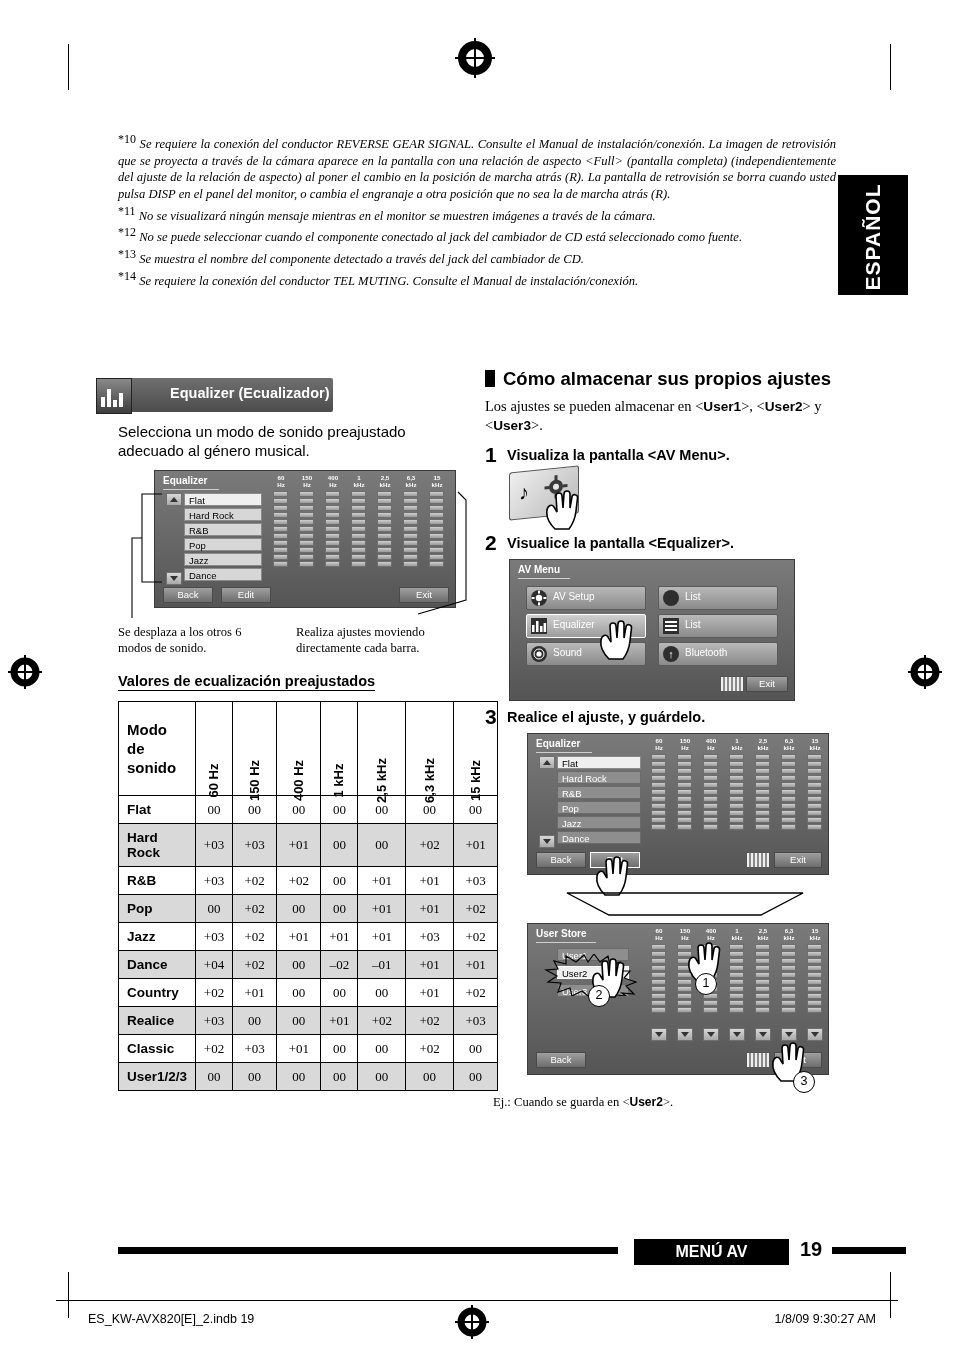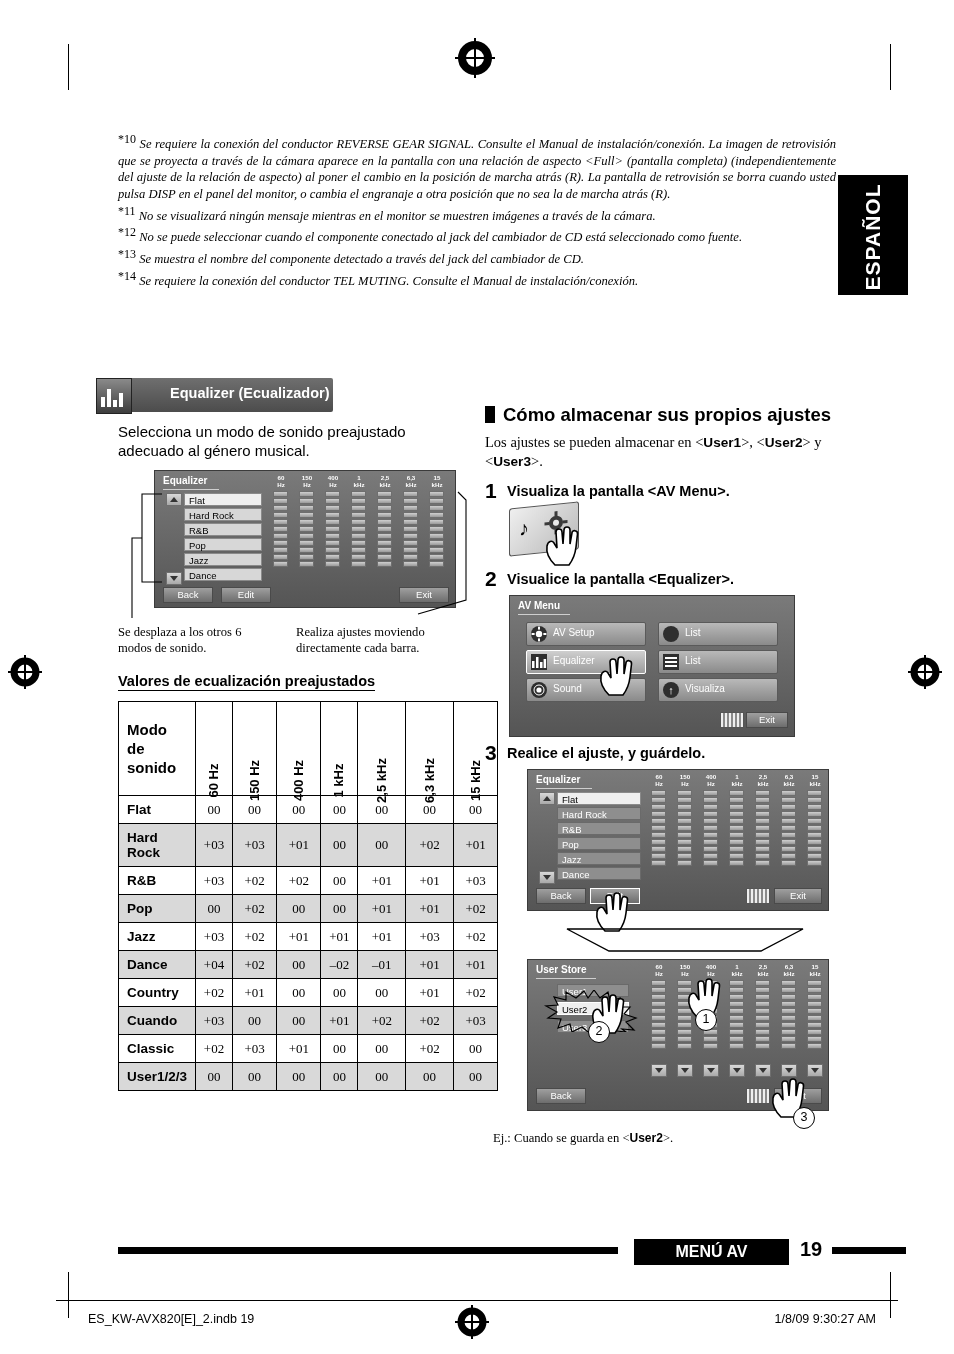--- a/index.html
+++ b/index.html
@@ -59,21 +59,21 @@
   table.eq{border-collapse:collapse;font-family:"Liberation Sans",sans-serif;}
   table.eq td,table.eq th{border:1px solid #000;}
   .modo{font-weight:bold;font-size:13.5px;padding:6px 8px;width:105px;}
   .modo.hdr{font-size:15px;line-height:19px;}
   .valcell{width:33px;text-align:center;font-family:"Liberation Serif",serif;font-size:13px;padding:5px 0;}
   .rowshade td{background:#d9d9d9;}
   .vhdr{height:86px;width:33px;text-align:center;vertical-align:bottom;padding-bottom:6px;}
   .vhdr span{display:inline-block;transform:rotate(-90deg);white-space:nowrap;font-weight:bold;font-size:13px;}
 
   
-  .rightcol{position:absolute;left:485px;top:404px;width:360px;}
+  .rightcol{position:absolute;left:485px;top:368px;width:360px;}
   .r-h2{font-family:"Liberation Sans",sans-serif;font-weight:bold;font-size:18.5px;position:relative;padding-left:18px;}
   .r-h2:before{content:"";position:absolute;left:0;top:2px;width:10px;height:17px;background:#000;}
   .r-p{font-family:"Liberation Serif",serif;font-size:14.5px;line-height:19px;margin-top:7px;}
   .r-p b{font-family:"Liberation Sans",sans-serif;font-size:13.6px;}
   .step{position:relative;margin-top:10px;}
   .step .num{position:absolute;left:0;top:-4px;font-family:"Liberation Sans",sans-serif;font-weight:bold;font-size:21px;}
   .step .txt{margin-left:22px;font-family:"Liberation Sans",sans-serif;font-weight:bold;font-size:14.5px;}
 
   
   .hand{position:absolute;width:46px;height:44px;}
@@ -371,21 +371,21 @@
         <td class="modo">Country</td>
         <td class="valcell">+02</td>
         <td class="valcell">+01</td>
         <td class="valcell">00</td>
         <td class="valcell">00</td>
         <td class="valcell">00</td>
         <td class="valcell">+01</td>
         <td class="valcell">+02</td>
       </tr>
       <tr class="rowshade">
-        <td class="modo">Cuando</td>
+        <td class="modo">Realice</td>
         <td class="valcell">+03</td>
         <td class="valcell">00</td>
         <td class="valcell">00</td>
         <td class="valcell">+01</td>
         <td class="valcell">+02</td>
         <td class="valcell">+02</td>
         <td class="valcell">+03</td>
       </tr>
       <tr>
         <td class="modo">Classic</td>
@@ -506,21 +506,21 @@
                 <circle cx="8" cy="8" r="7" fill="#2e2e2e"></circle>
                 <circle cx="8" cy="8" r="2.6" fill="#fff"></circle>
                 <circle cx="8" cy="8" r="5" fill="none" stroke="#fff" stroke-width="1"></circle>
               </svg>
           </div>
           <span style="position:absolute;left:26px;top:4px;color:#fff;font-family:'Liberation Sans',sans-serif;font-size:10px;">Sound</span>
         </div>
 
         <div style="position:absolute;left:148px;top:82px;width:118px;height:22px;background:linear-gradient(to bottom,#b9b9b9,#8a8a8a);border:1px solid #5a5a5a;border-radius:2px;">
           <div style="position:absolute;left:4px;top:3px;width:16px;height:16px;border-radius:50%;background:#2e2e2e;color:#fff;font-size:11px;text-align:center;line-height:16px;">↑</div>
-          <span style="position:absolute;left:26px;top:4px;color:#fff;font-family:'Liberation Sans',sans-serif;font-size:10px;">Visualiza</span>
+          <span style="position:absolute;left:26px;top:4px;color:#fff;font-family:'Liberation Sans',sans-serif;font-size:10px;">Bluetooth</span>
         </div>
 
         <div style="position:absolute;left:210px;top:116px;width:22px;height:14px;background:repeating-linear-gradient(90deg,#efefef 0 2px,#8a8a8a 2px 4px);border:1px solid #555;"></div>
         <div class="btnsm" style="left:236px;top:116px;width:40px;">Exit</div>
       </div>
       <div class="hand" style="left:110px;top:60px;">
         <svg viewBox="0 0 46 44">
             <path d="M14,40 C8,34 5,27 6,21 C7,16 11,15 13,18 L16,23 L15,7 C15,3 21,3 21,7 L22,19 L23,5 C23,1 29,1 29,5 L29,19 L31,8 C31,4.5 37,5 36.5,9 L35,22 C34,31 31,36 28,40 Z" fill="#fff" stroke="#000" stroke-width="1.6"></path>
           </svg>
       </div>

